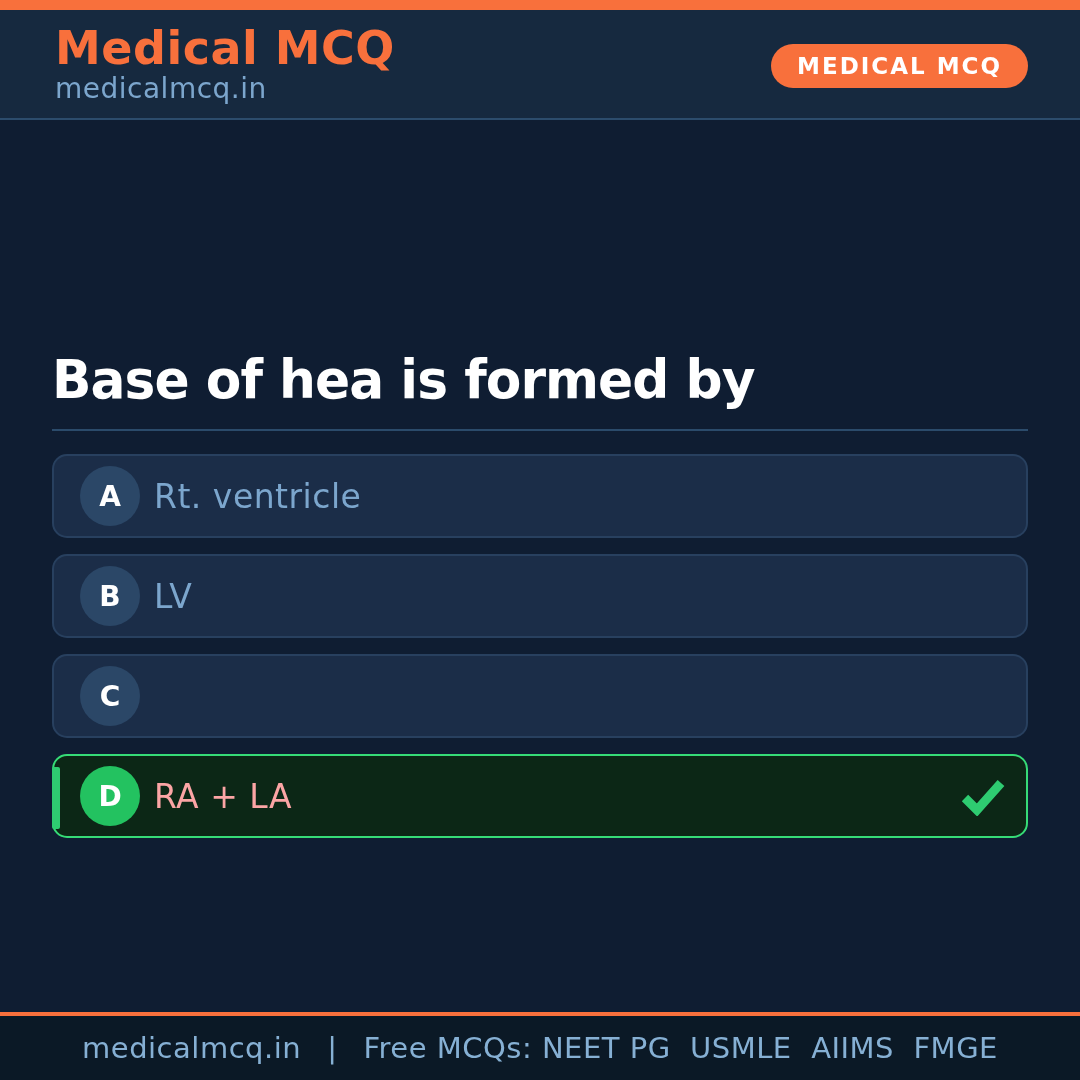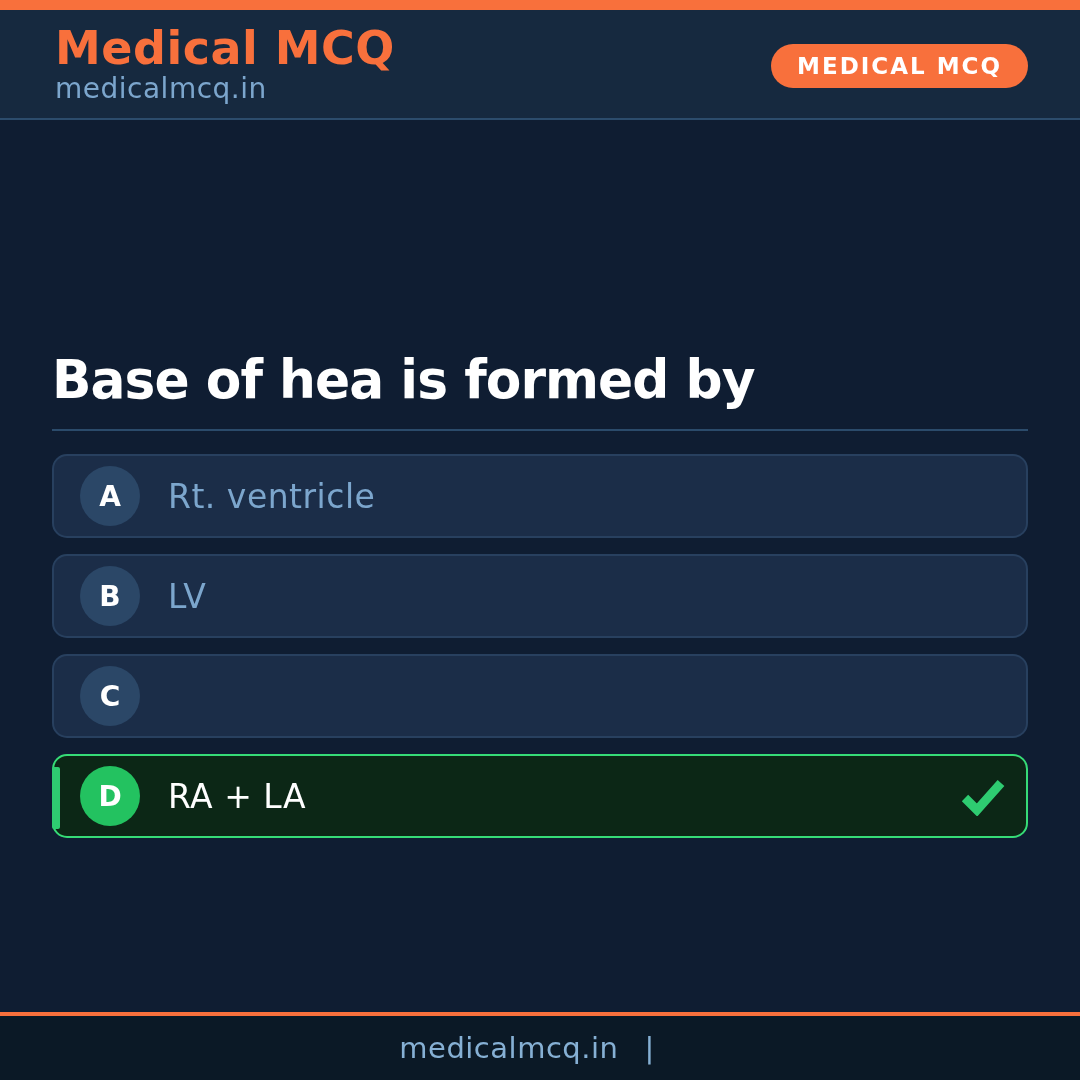--- a/index.html
+++ b/index.html
@@ -88,29 +88,29 @@
     cursor:pointer;
   }
   .option-badge{
     width:60px;height:60px;border-radius:50%;
     background:var(--badge-bg);
     color:#ffffff;font-size:28px;font-weight:bold;
     display:flex;align-items:center;justify-content:center;
     flex:0 0 60px;
   }
   .option-label{
-    margin-left:28px;
+    margin-left:14px;
     color:var(--option-text);font-size:33px;letter-spacing:0.5px;text-align:center;
   }
   .option.correct{
     background:var(--correct-bg);
     border-color:var(--green-border);
   }
   .option.correct .option-badge{background:var(--green-badge);}
-  .option.correct .option-label{color:#ffffff;}
+  .option.correct .option-label{color:#fca5a5;}
   .option.correct::before{
     content:"";
     position:absolute;left:-2px;top:11px;bottom:7px;width:8px;
     background:var(--green);
     border-radius:2px;
   }
   .check-icon{
     position:absolute;right:20px;top:50%;transform:translateY(-50%);
     width:46px;height:40px;display:none;
   }
@@ -167,15 +167,16 @@
       <svg class="check-icon" viewBox="0 0 46 40">
         <polyline points="5,22 17,34 41,7" fill="none" stroke="#2ECC71" stroke-width="9" stroke-linecap="butt" stroke-linejoin="miter"></polyline>
       </svg>
     </div>
   </div>
 
   <div class="footer-accent"></div>
   <div class="footer">
     <span>medicalmcq.in</span>
     <span class="sep">|</span>
+    <span>Free MCQs: NEET PG  USMLE  AIIMS  FMGE</span>
   </div>
 
 </div>
 
 </body></html>

